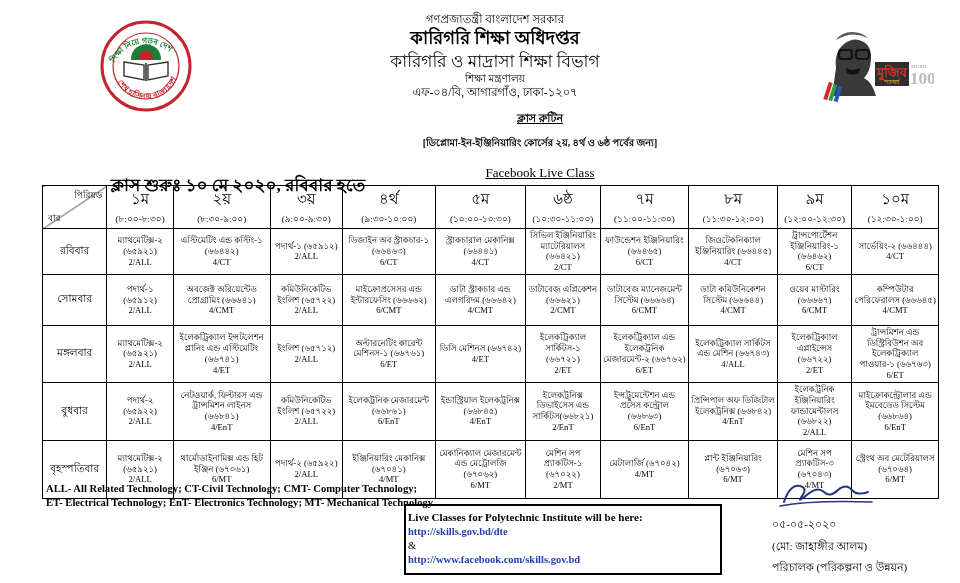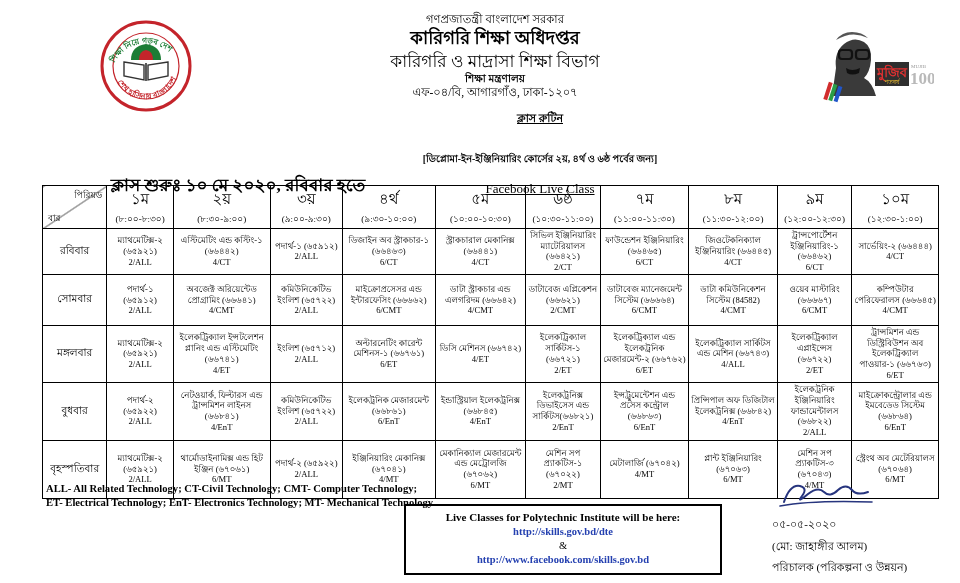--- a/index.html
+++ b/index.html
@@ -6,49 +6,49 @@
   .page{
     position:relative;width:960px;height:583px;background:#ffffff;
     font-family:"Liberation Serif","DejaVu Serif",serif;color:#000;overflow:hidden;
     margin:0 auto;
   }
   
   .gov-header{position:absolute;top:12px;left:330px;width:330px;text-align:center;line-height:1.25;}
   .gov-l1{font-size:11.5px;}
   .gov-l2{font-size:18px;font-weight:bold;margin:1px 0;}
   .gov-l3{font-size:17px;}
-  .gov-l4{font-size:10.5px;font-weight:bold;}
+  .gov-l4{font-size:10.5px;}
   .gov-l5{font-size:11.5px;}
   .emblem{position:absolute;top:18px;left:98px;width:96px;height:96px;}
   .mujib-logo{position:absolute;top:22px;left:812px;width:122px;height:84px;}
   
   .start-notice{position:absolute;top:128px;left:88px;width:300px;font-size:17px;font-weight:bold;text-align:center;margin-top:44px;}
   .routine-block{position:absolute;top:110px;left:390px;width:300px;text-align:center;}
   .routine-title{font-size:11px;font-weight:bold;text-decoration:underline;}
-  .routine-sub{font-size:9.8px;font-weight:bold;margin-top:22px;}
+  .routine-sub{font-size:9.8px;font-weight:bold;margin-top:6px;}
   .platform{font-size:13px;font-weight:normal;text-decoration:underline;margin-top:13px;font-family:"Liberation Serif",serif;}
   
   table.routine{position:absolute;top:185px;left:42px;width:897px;border-collapse:collapse;table-layout:fixed;}
   table.routine th,table.routine td{border:1px solid #000;padding:1px 2px;text-align:center;vertical-align:middle;}
   table.routine thead th{font-weight:normal;height:32px;}
   .pname{font-size:15px;}
   .ptime{font-size:9px;}
   td.day{font-size:10.5px;}
   td.cls{font-size:8.6px;line-height:1.25;}
   .subj{white-space:normal;}
   .grp{white-space:nowrap;}
   tr.r0 td{height:42px;} tr.r1 td{height:48px;} tr.r2 td{height:52px;}
   tr.r3 td{height:55px;} tr.r4 td{height:55px;}
   th.corner{position:relative;background:
     linear-gradient(to bottom right,transparent calc(50% - 0.6px),#000 50%,transparent calc(50% + 0.6px));}
   .corner-top{position:absolute;top:2px;right:4px;font-size:9px;}
   .corner-bottom{position:absolute;bottom:2px;left:5px;font-size:9px;}
   
   .legend{position:absolute;top:482px;left:46px;width:400px;font-size:10.6px;font-weight:bold;line-height:1.3;}
-  .livebox{position:absolute;top:504px;left:404px;width:310px;border:2px solid #000;text-align:center;padding:4px 2px 6px 2px;line-height:1.35;}
+  .livebox{position:absolute;top:504px;left:404px;width:310px;border:2px solid #000;padding:4px 2px 6px 2px;line-height:1.35;}
   .livebox .lb-head{font-size:11px;font-weight:bold;}
   .livebox a{font-size:10.5px;font-weight:bold;color:#2440b0;text-decoration:none;display:block;}
   .livebox .amp{font-size:10.5px;}
   .sig-block{position:absolute;top:478px;left:772px;width:170px;text-align:left;}
   .sig-img{height:34px;}
   .sig-date{font-size:11px;margin-top:0px;}
   .sig-name{font-size:11px;margin-top:3px;}
   .sig-desig{font-size:11px;margin-top:2px;}
 </style>
 </head>
@@ -250,21 +250,21 @@
           </td>
           <td class="cls">
             <div class="subj">ডাটাবেজ এপ্লিকেশন (৬৬৬২১)</div>
             <div class="grp">2/CMT</div>
           </td>
           <td class="cls">
             <div class="subj">ডাটাবেজ ম্যানেজমেন্ট সিস্টেম (৬৬৬৬৪)</div>
             <div class="grp">6/CMT</div>
           </td>
           <td class="cls">
-            <div class="subj">ডাটা কমিউনিকেশন সিস্টেম (84582)</div>
+            <div class="subj">ডাটা কমিউনিকেশন সিস্টেম (৬৬৬৪৪)</div>
             <div class="grp">4/CMT</div>
           </td>
           <td class="cls">
             <div class="subj">ওয়েব মাস্টারিং (৬৬৬৬৭)</div>
             <div class="grp">6/CMT</div>
           </td>
           <td class="cls">
             <div class="subj">কম্পিউটার পেরিফেরালস (৬৬৬৪৫)</div>
             <div class="grp">4/CMT</div>
           </td>

